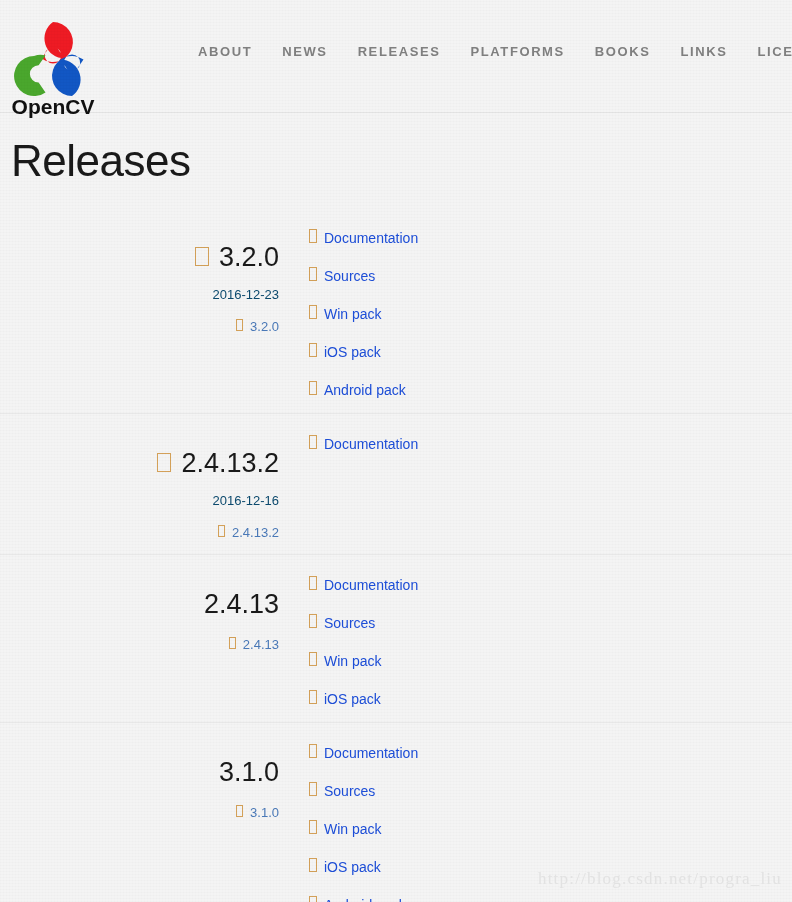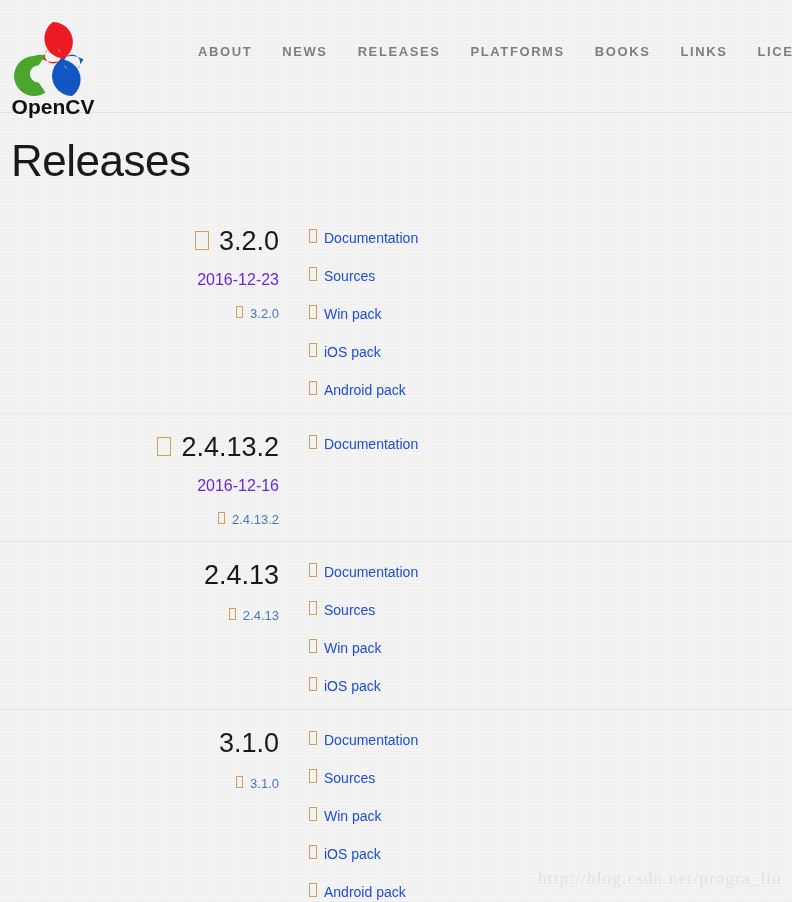--- a/index.html
+++ b/index.html
@@ -91,30 +91,31 @@
     padding-bottom: 14px;
   }
   .release-row:last-child { border-bottom: none; }
 
   .release-left {
     width: 285px;
     flex: 0 0 285px;
     text-align: right;
     padding-right: 6px;
     box-sizing: border-box;
+    margin-top: 16px;
   }
   .release-version {
     font-size: 27px;
     color: #1a1a1a;
     line-height: 1.15;
     white-space: nowrap;
   }
   .release-date {
-    font-size: 16px;
-    color: #6d28d9;
+    font-size: 13px;
+    color: #0c4a6e;
     margin-top: 14px;
     white-space: nowrap;
   }
   .release-tag {
     margin-top: 17px;
     font-size: 13px;
     white-space: nowrap;
   }
   .release-tag a {
     color: #4a79b8;

